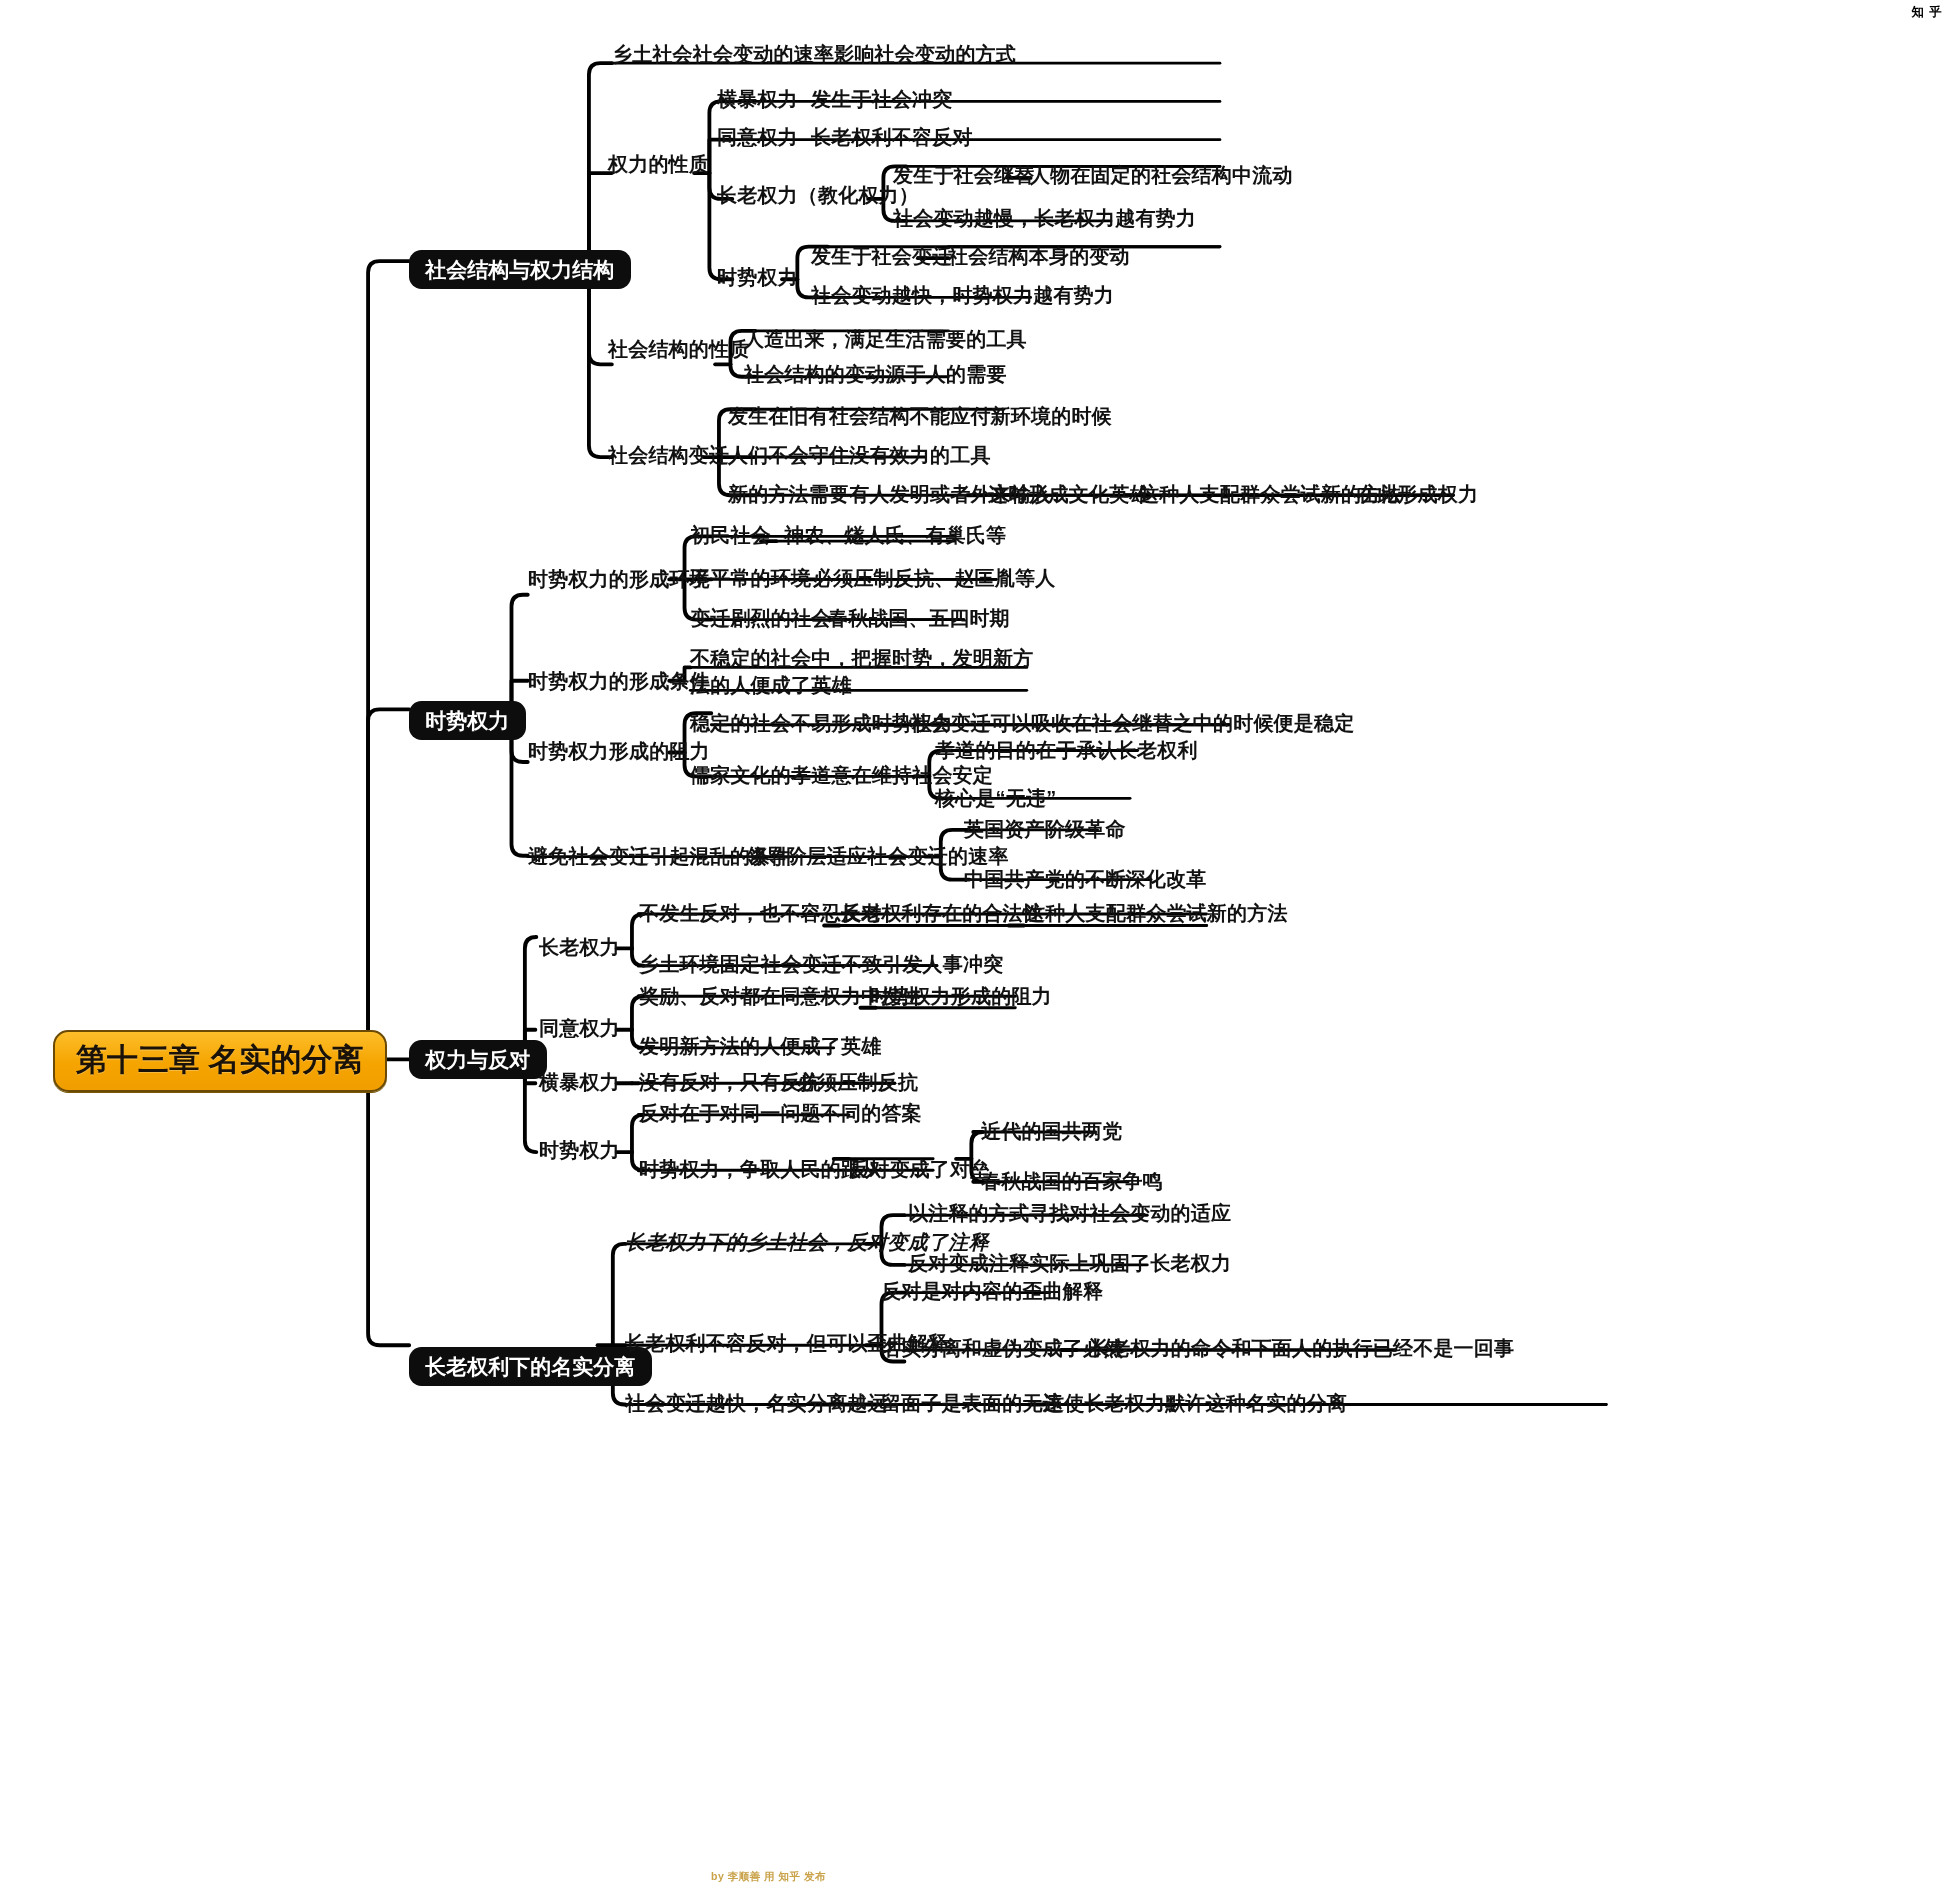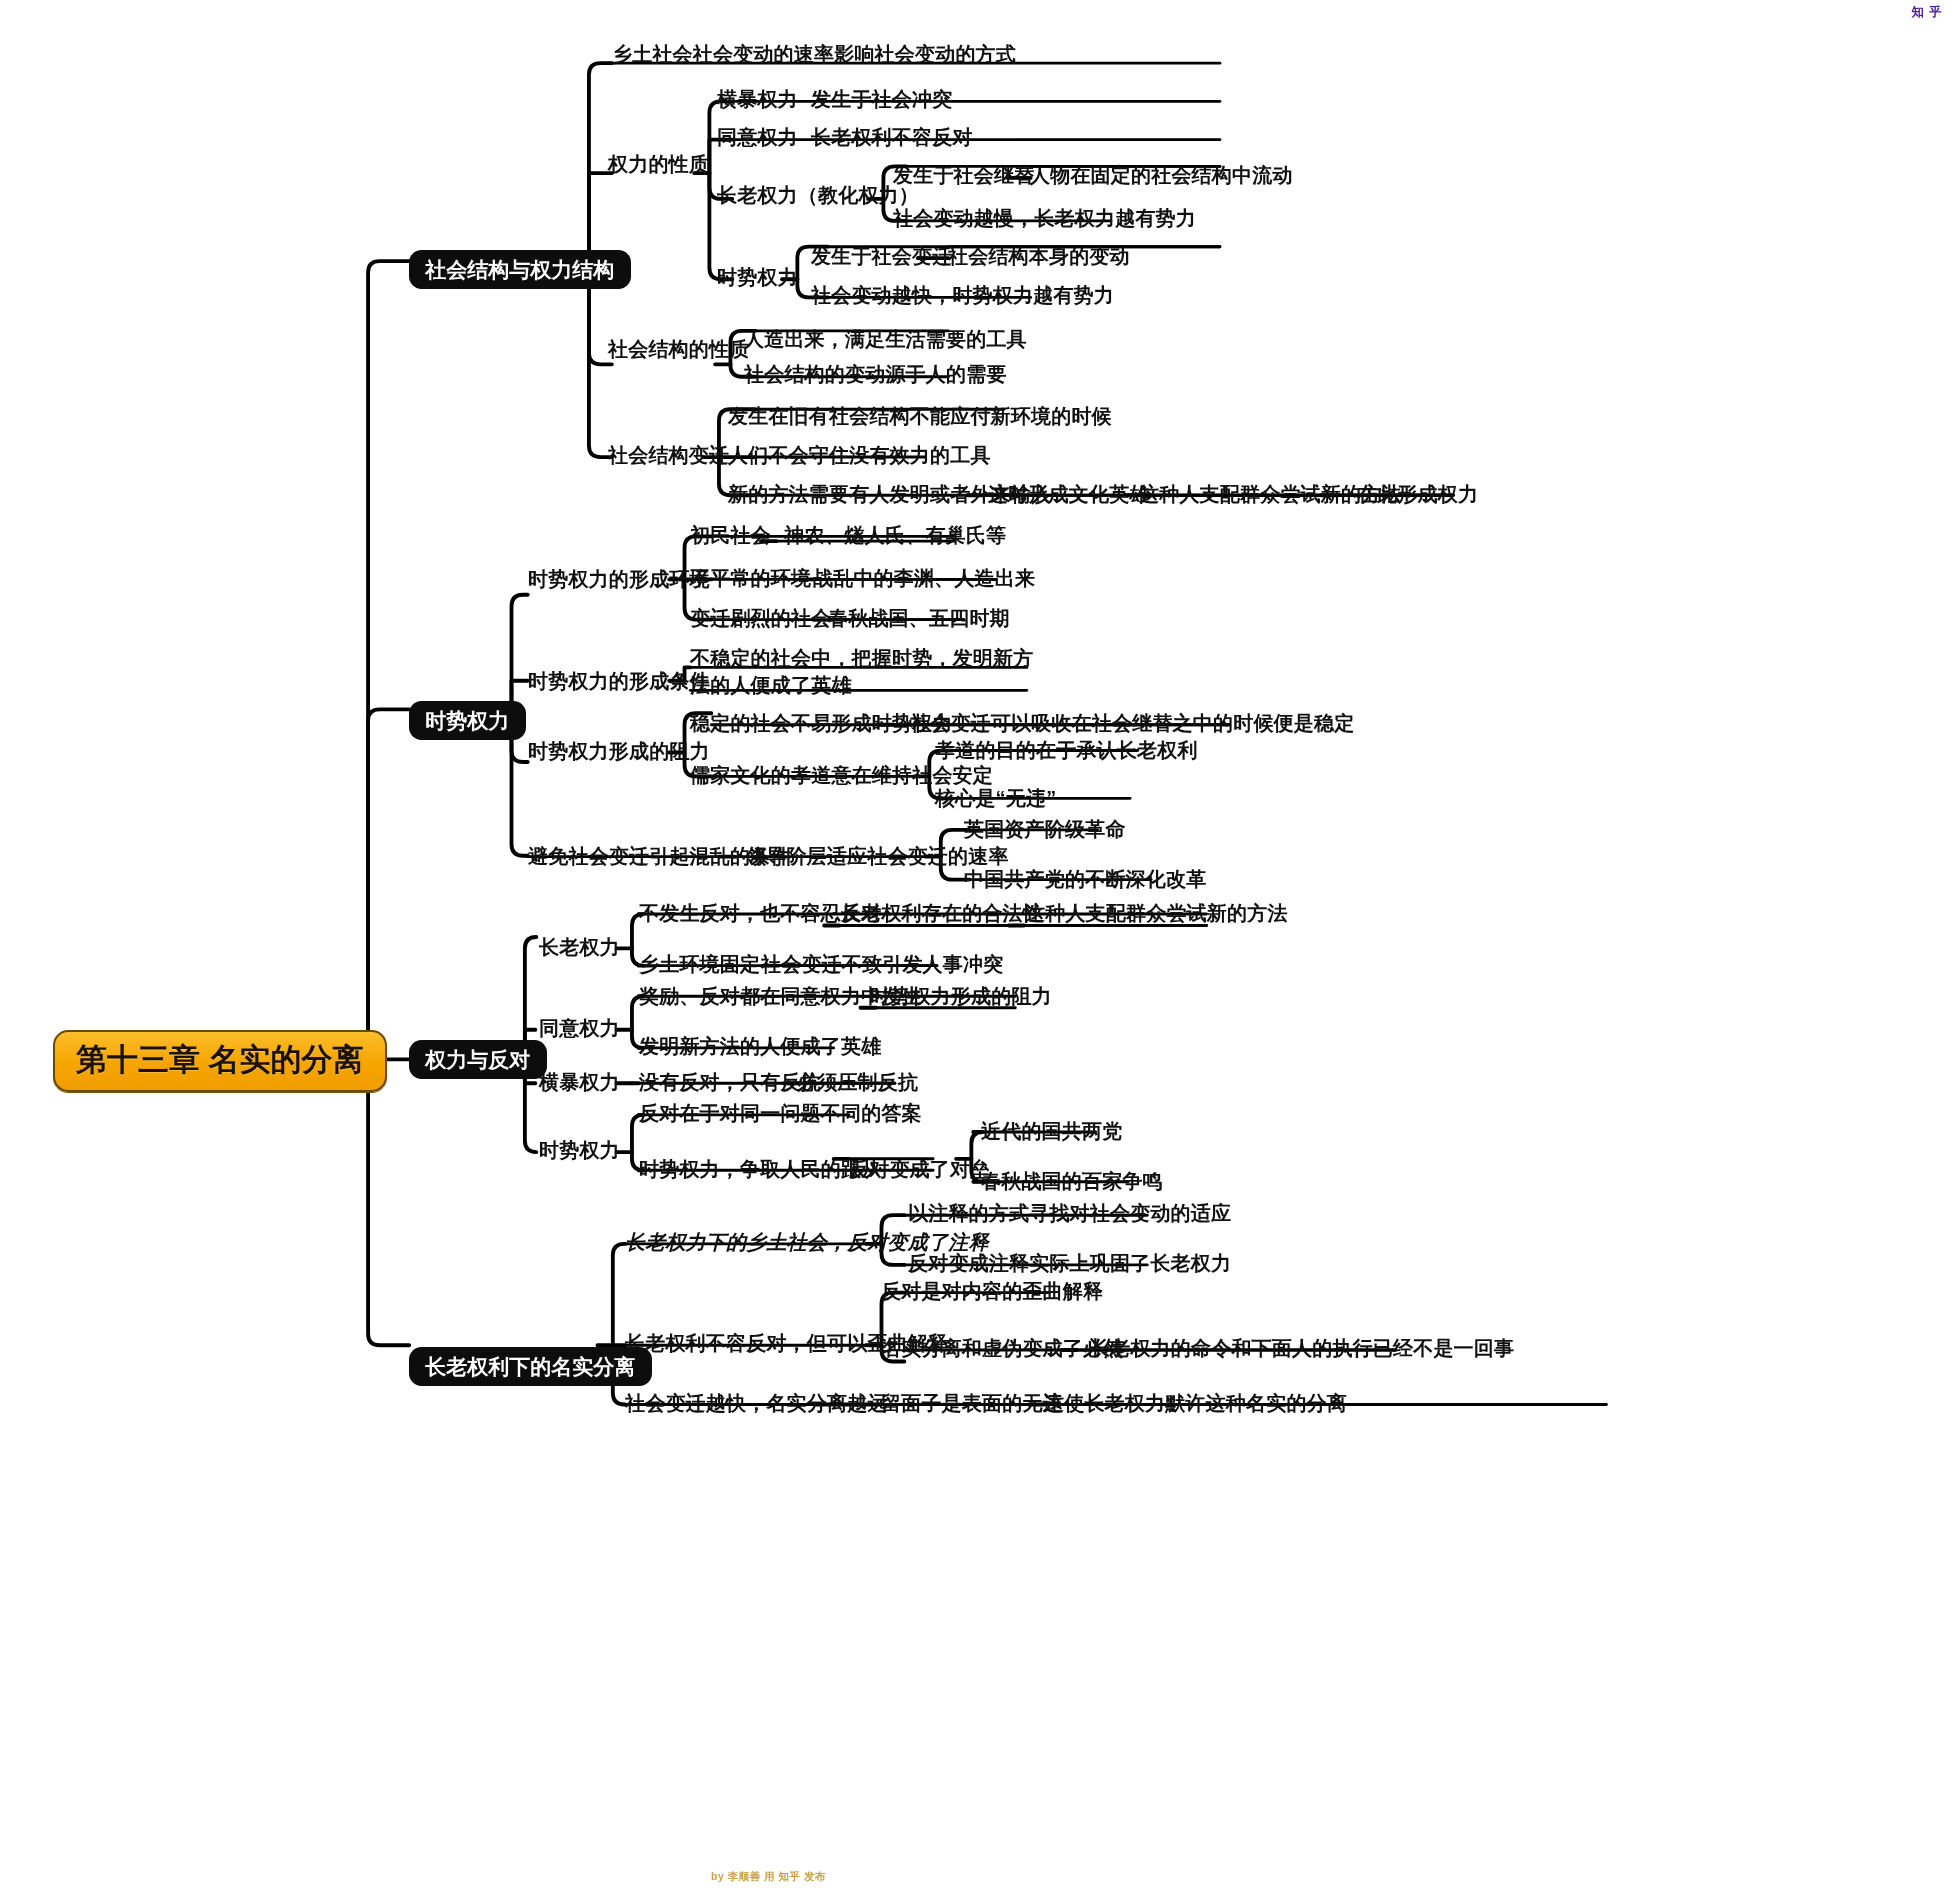--- a/index.html
+++ b/index.html
@@ -58,21 +58,21 @@
   .watermark {
     position: absolute;
     font-size: 67px;
     font-weight: 700;
     color: #1d1d1d;
     letter-spacing: 1.9px;
     white-space: nowrap;
   }
   .tinytop {
     position: absolute;
-    font-size: 12.4px; color: #4c1d95; font-weight:700;
+    font-size: 12.4px; color: #000000; font-weight:700;
     letter-spacing: 1px;
   }
   .tinybot {
     position: absolute;
     font-size: 10.5px; color: #c9a24a; font-weight:700;
     letter-spacing: 0.5px; white-space: nowrap;
   }
 </style>
 </head>
 <body>
@@ -305,21 +305,21 @@
   <div class="node t" style="left:988px; top:484px;">这时形成文化英雄</div>
   <div class="node t" style="left:1139px; top:484px;">这种人支配群众尝试新的方法</div>
   <div class="node t" style="left:1357px; top:484px;">在此形成权力</div>
 
   <div class="node branch" style="left:409px; top:701px;">时势权力</div>
 
   <div class="node t" style="left:528px; top:569px;">时势权力的形成环境</div>
   <div class="node t" style="left:690px; top:525px;">初民社会</div>
   <div class="node t" style="left:784px; top:525px;">神农、燧人氏、有巢氏等</div>
   <div class="node t" style="left:690px; top:568px;">不平常的环境</div>
-  <div class="node t" style="left:813px; top:568px;">战乱中的李渊、人造出来</div>
+  <div class="node t" style="left:813px; top:568px;">必须压制反抗、赵匡胤等人</div>
   <div class="node t" style="left:690px; top:608px;">变迁剧烈的社会</div>
   <div class="node t" style="left:828px; top:608px;">春秋战国、五四时期</div>
 
   <div class="node t" style="left:528px; top:671px;">时势权力的形成条件</div>
   <div class="node t wrap2" style="left:690px; top:645px; width:344px;">不稳定的社会中，把握时势，发明新方法的人便成了英雄</div>
 
   <div class="node t" style="left:528px; top:741px;">时势权力形成的阻力</div>
   <div class="node t" style="left:690px; top:713px;">稳定的社会不易形成时势权力</div>
   <div class="node t" style="left:910px; top:713px;">社会变迁可以吸收在社会继替之中的时候便是稳定</div>
   <div class="node t" style="left:690px; top:765px;">儒家文化的孝道意在维持社会安定</div>

